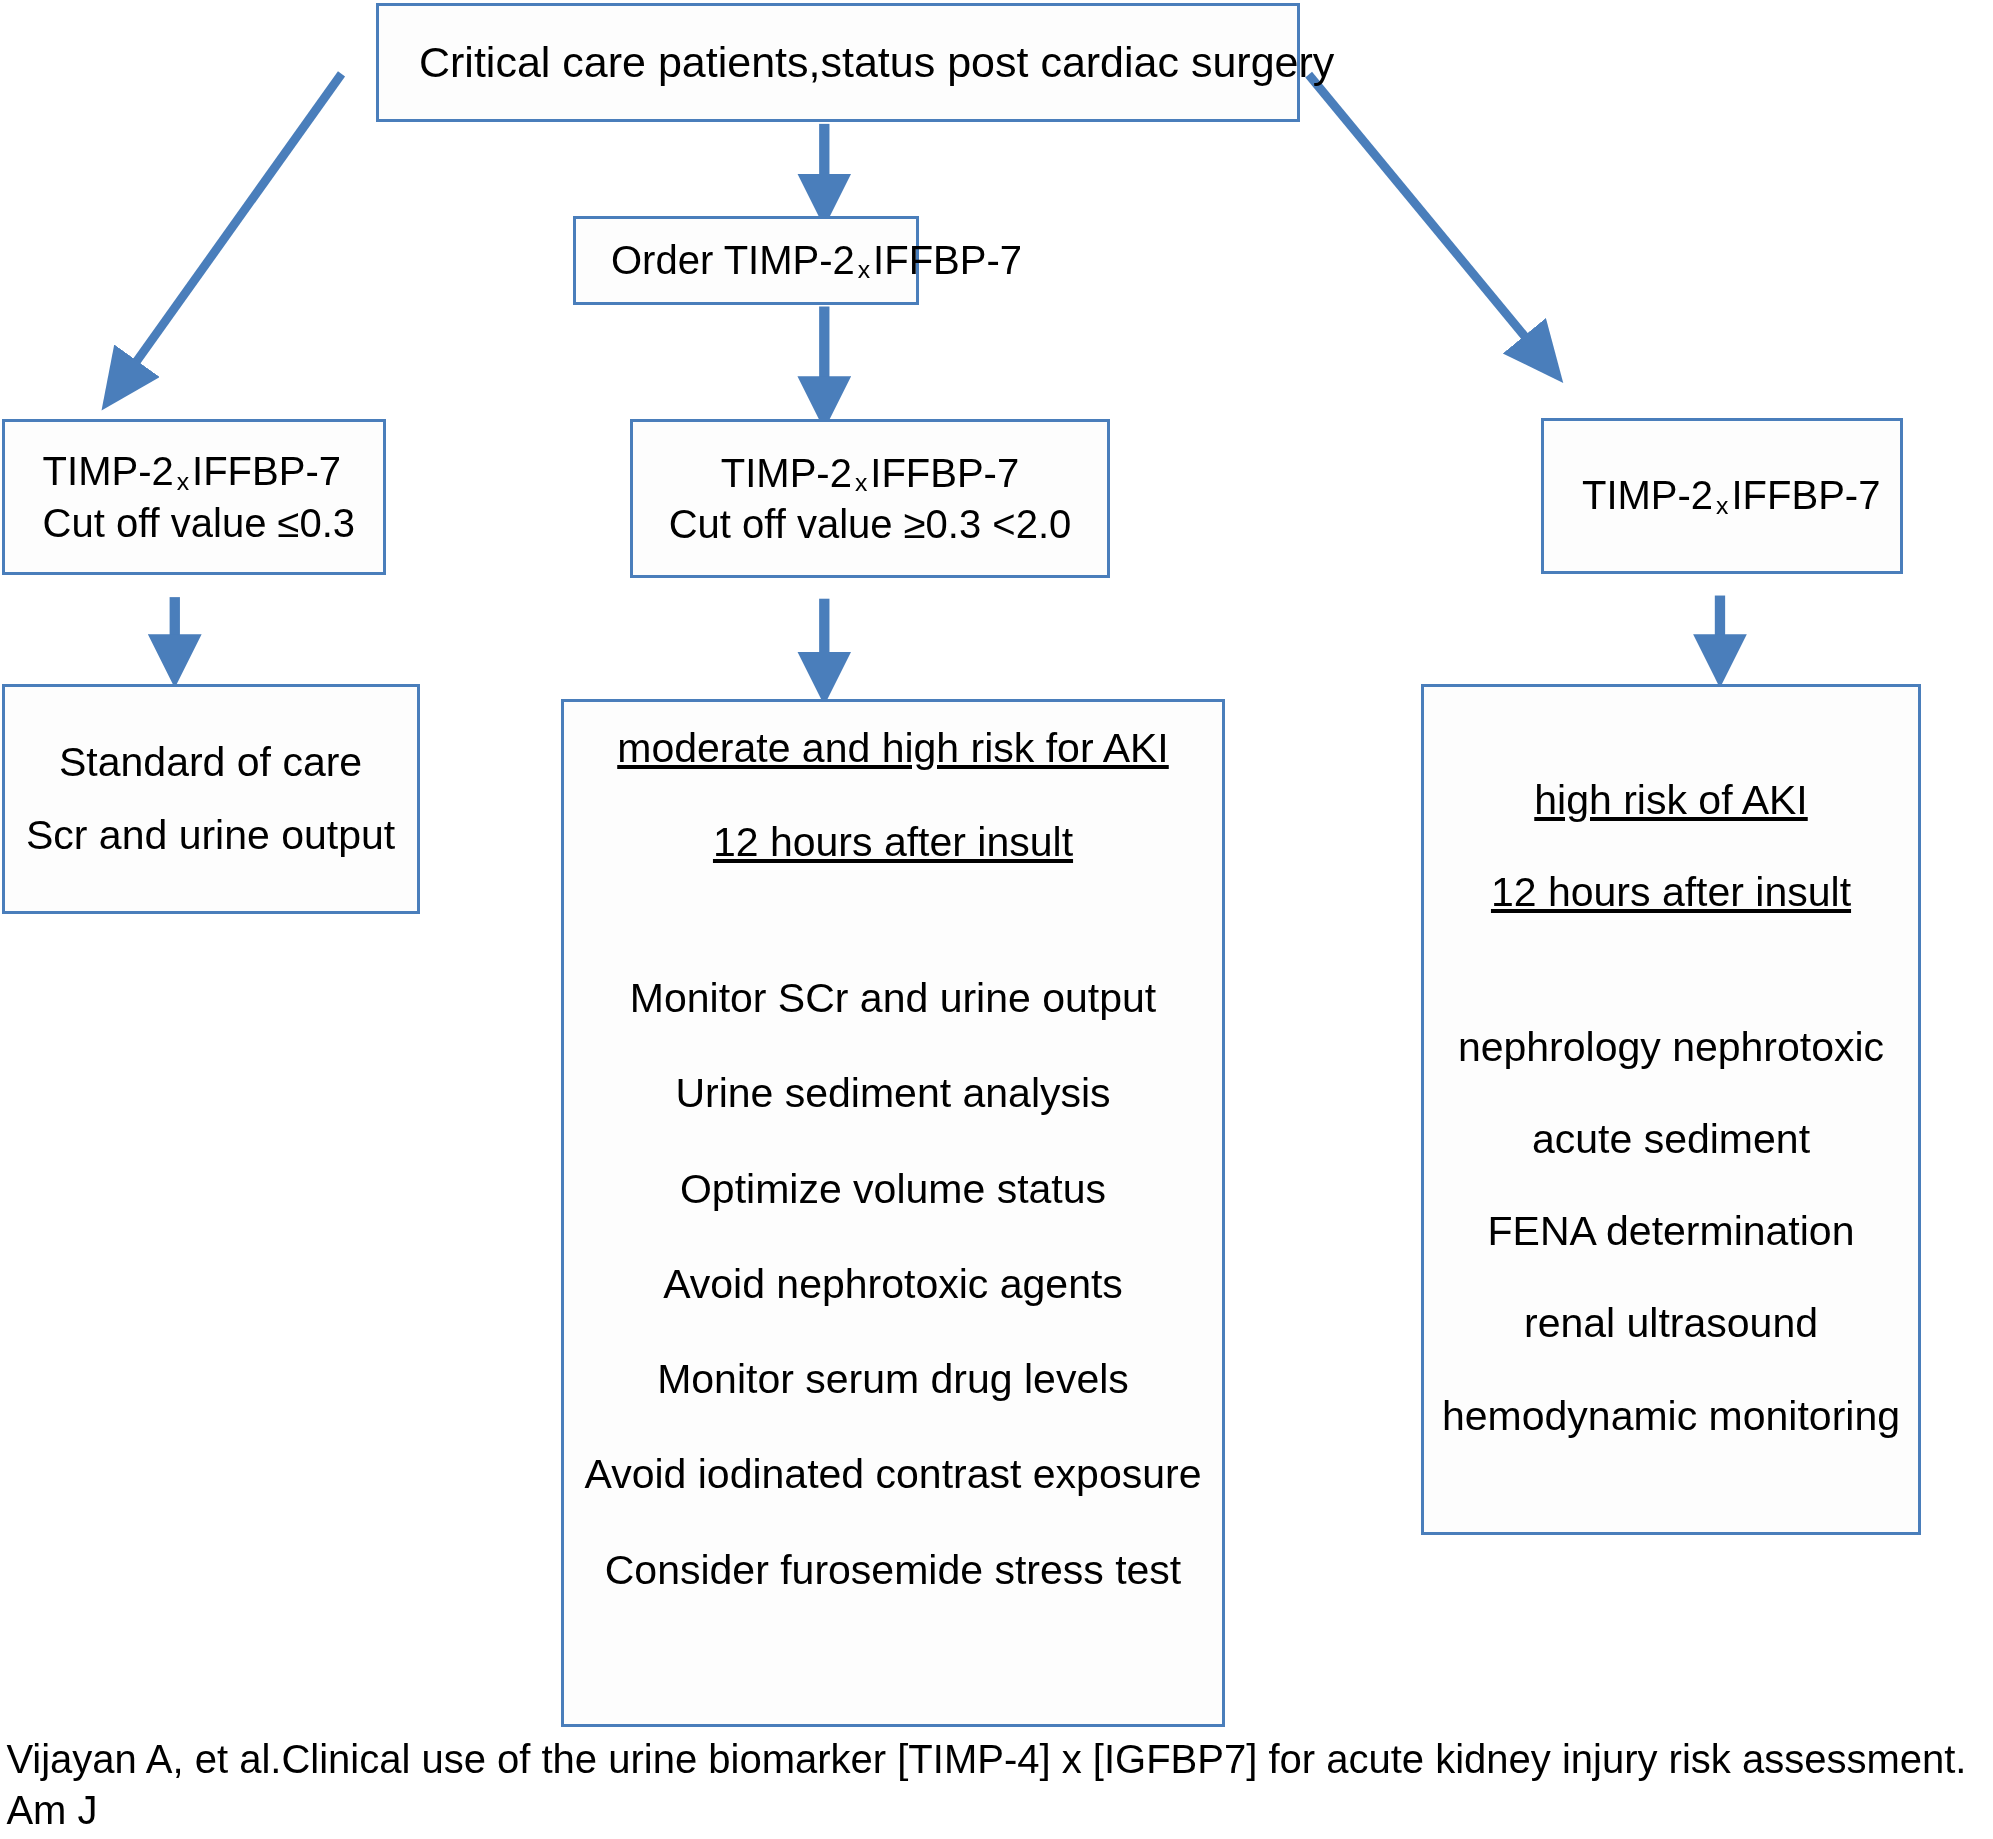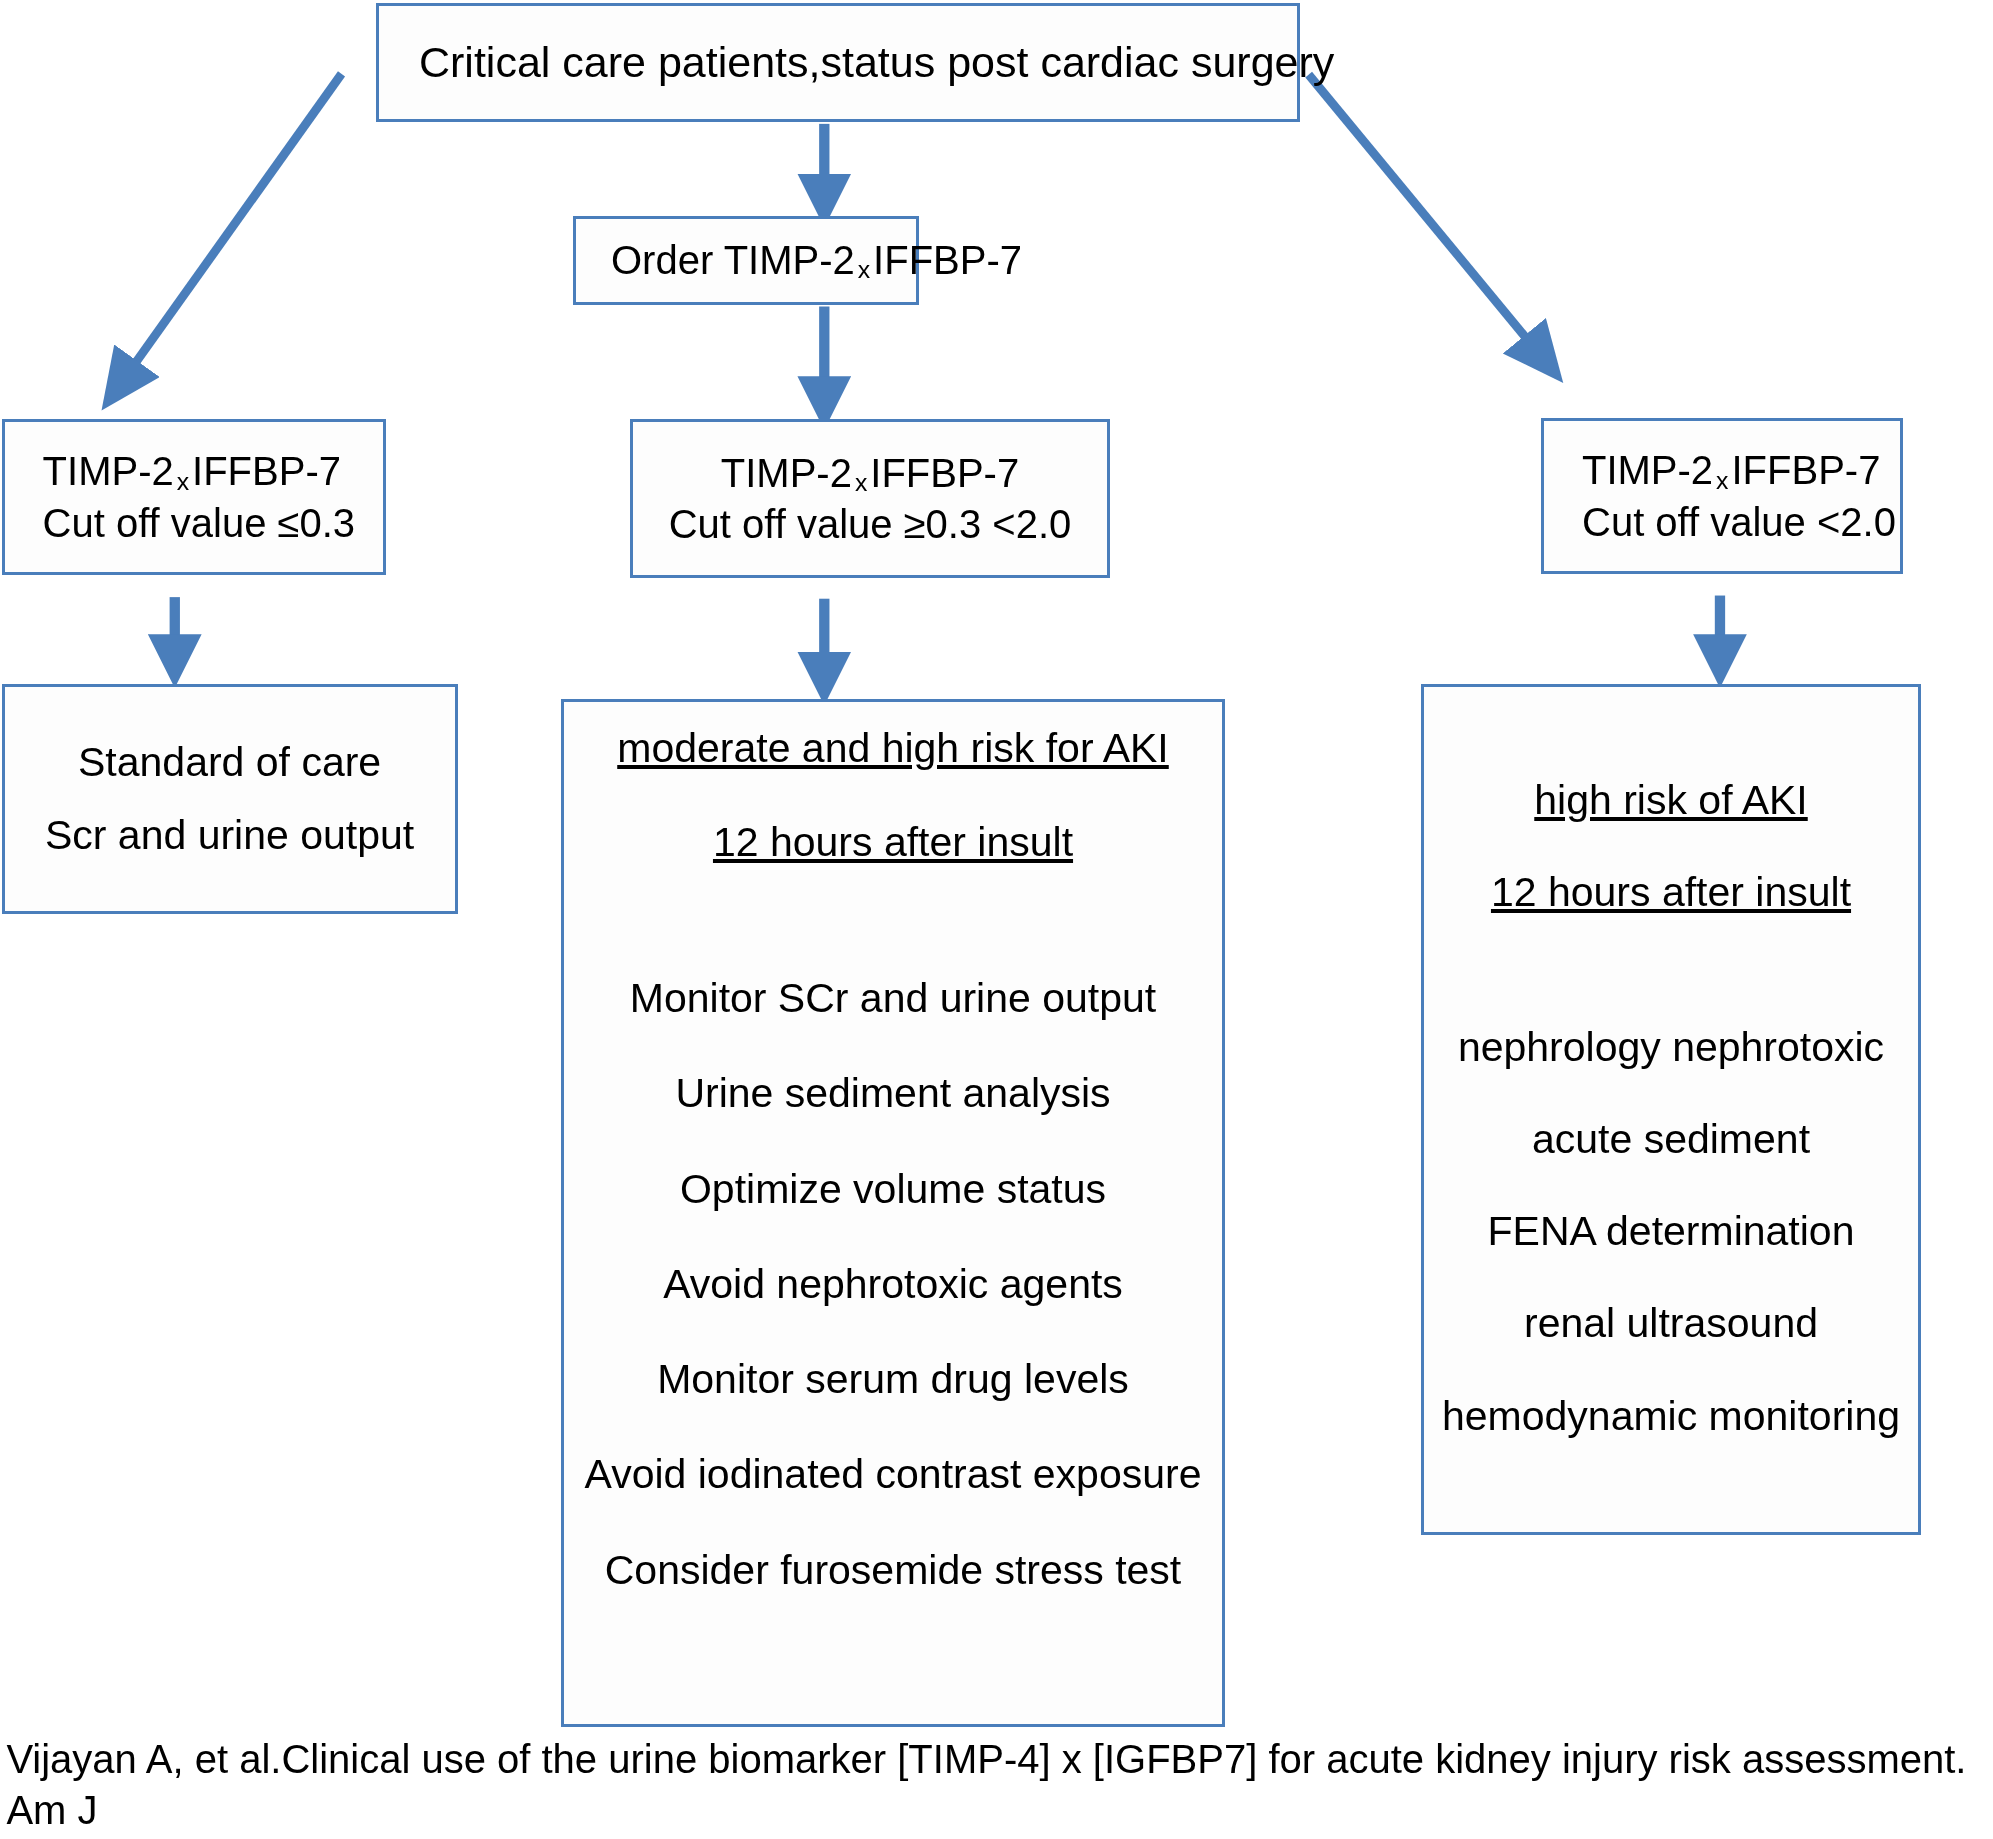--- a/index.html
+++ b/index.html
@@ -56,21 +56,21 @@
     font-size: 40px;
   }
   #node-cut-right {
     left: 1541px; top: 418px; width: 362px; height: 156px;
     font-size: 40px;
     align-items: flex-start; padding-left: 38px;
   }
 
   
   #node-standard {
-    left: 1.6px; top: 684px; width: 456px; height: 230px;
+    left: 1.6px; top: 684px; width: 418px; height: 230px;
     font-size: 41px;
     justify-content: center;
   }
   #node-standard .line { margin: 11px 0; }
 
   #node-moderate {
     left: 561px; top: 699px; width: 664px; height: 1028px;
     font-size: 41px;
     justify-content: flex-start;
     padding-top: 20.6px;
@@ -144,21 +144,20 @@
     <span class="line">Cut off value ≤0.3</span>
   </div>
 
   <div class="node" id="node-cut-mid">
     <span class="line"><span>TIMP-2</span><span class="sub">x</span><span>IFFBP-7</span></span>
     <span class="line">Cut off value ≥0.3 &lt;2.0</span>
   </div>
 
   <div class="node" id="node-cut-right">
     <span class="line"><span>TIMP-2</span><span class="sub">x</span><span>IFFBP-7</span></span>
-    <span class="line">Cut off value &lt;2.0</span>
   </div>
 
   <div class="node" id="node-standard">
     <span class="line">Standard of care</span>
     <span class="line">Scr and urine output</span>
   </div>
 
   <div class="node" id="node-moderate">
     <span class="line hdr">moderate and high risk for AKI</span>
     <span class="line hdr2">12 hours after insult</span>

